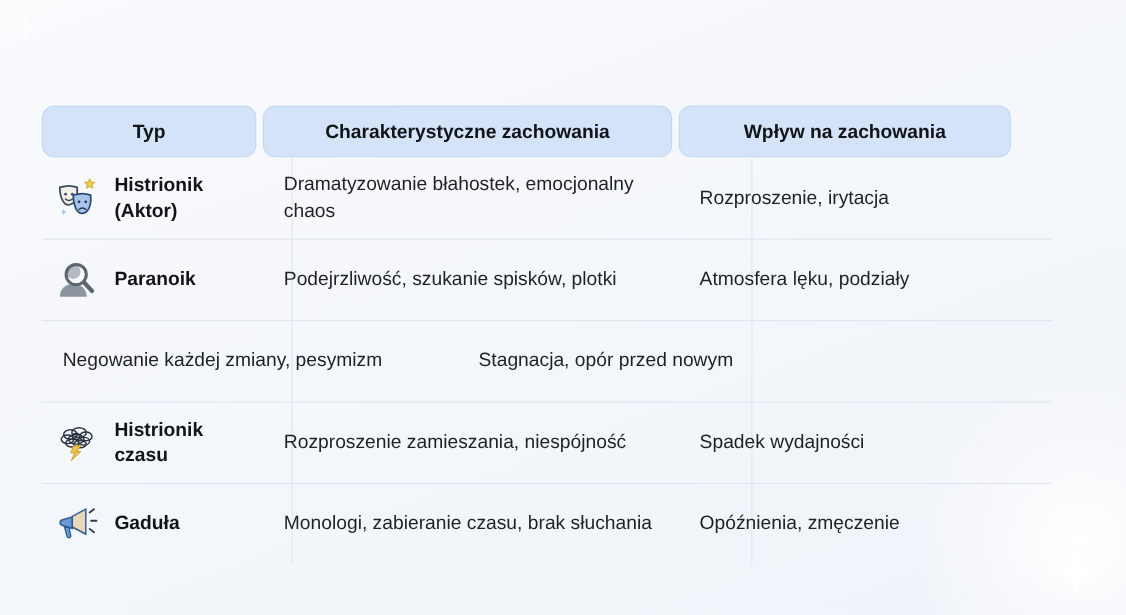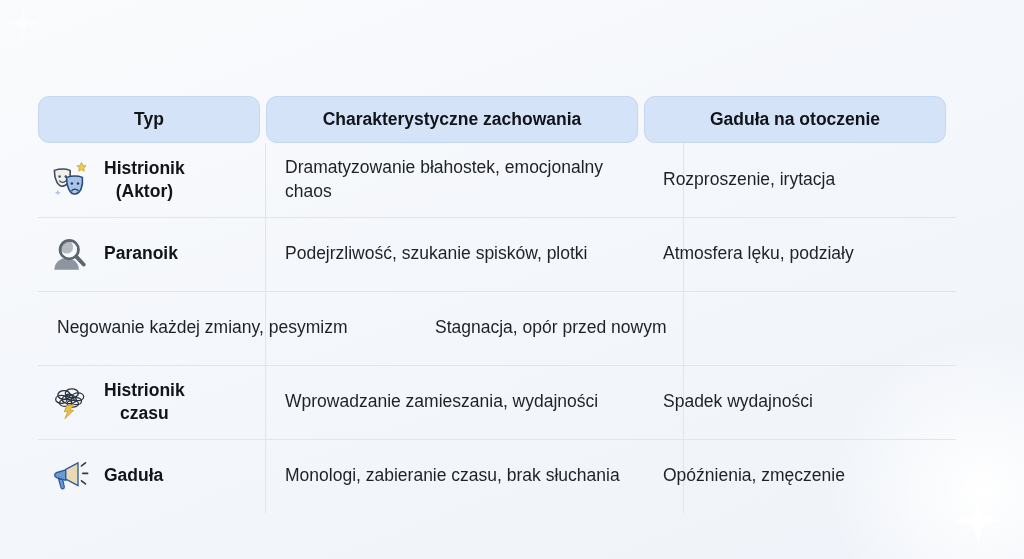--- a/index.html
+++ b/index.html
@@ -74,21 +74,21 @@
     border: 1px solid #c3d7f0;
     border-radius: 11px;
     display: flex;
     align-items: center;
     justify-content: center;
     font-size: 17.5px;
     font-weight: bold;
     color: #111418;
   }
 
-  .col-type    { width: 222px; flex: none; text-align: center; }
+  .col-type    { width: 195px; flex: none; }
   .col-behav   { width: 372px; flex: none; }
   .col-impact  { width: 302px; flex: none; }
 
   .rows { position: relative; }
 
   .row {
     display: flex;
     gap: 6px;
     position: relative;
     min-height: 74px;
@@ -158,21 +158,21 @@
   <div class="table">
 
     <div class="head-row">
       <div class="head-cell col-type">
         <span>Typ</span>
       </div>
       <div class="head-cell col-behav">
         <span>Charakterystyczne zachowania</span>
       </div>
       <div class="head-cell col-impact">
-        <span>Gaduła na otoczenie</span>
+        <span>Wpływ na zachowania</span>
       </div>
     </div>
 
     <div class="rows">
 
       <div class="vdiv v1" style="height: 370px;"></div>
       <div class="vdiv v2" style="height: 370px;"></div>
 
       <div class="row">
         <div class="cell type col-type">
@@ -233,21 +233,21 @@
               <ellipse cx="26" cy="26" rx="6.5" ry="3.8"></ellipse>
               <ellipse cx="22" cy="18" rx="4" ry="3"></ellipse>
             </g>
             <path d="M19 28l8-1-4.4 6.5h4.4L17 43l3.4-8h-4z" fill="#efc14b" stroke="#c9a227" stroke-width="1"></path>
           </svg>
           <div>
             <div class="label">Histrionik</div>
             <div class="label">czasu</div>
           </div>
         </div>
-        <div class="cell text col-behav">Wprowadzanie zamieszania, wydajności</div>
+        <div class="cell text col-behav">Rozproszenie zamieszania, niespójność</div>
         <div class="cell text col-impact">Spadek wydajności</div>
       </div>
 
       <div class="row">
         <div class="cell type col-type">
           <svg class="icon" viewBox="0 0 48 48">
             <path d="M8 20l10-3v12L8 26c-1.7-.5-2.7-2-2.7-3s1-2.5 2.7-3z" fill="#6c9ad6" stroke="#2f5b94" stroke-width="1.5"></path>
             <path d="M18 16.5l14-7.5v26l-14-7.5z" fill="#ead9b6" stroke="#2f5b94" stroke-width="1.5"></path>
             <path d="M10 28l2.5 9c.3 1.2 1.3 1.8 2.4 1.6 1.1-.3 1.7-1.3 1.4-2.5L14.5 28z" fill="#6c9ad6" stroke="#2f5b94" stroke-width="1.4"></path>
             <g stroke="#2f3b4c" stroke-width="1.9" stroke-linecap="round">

